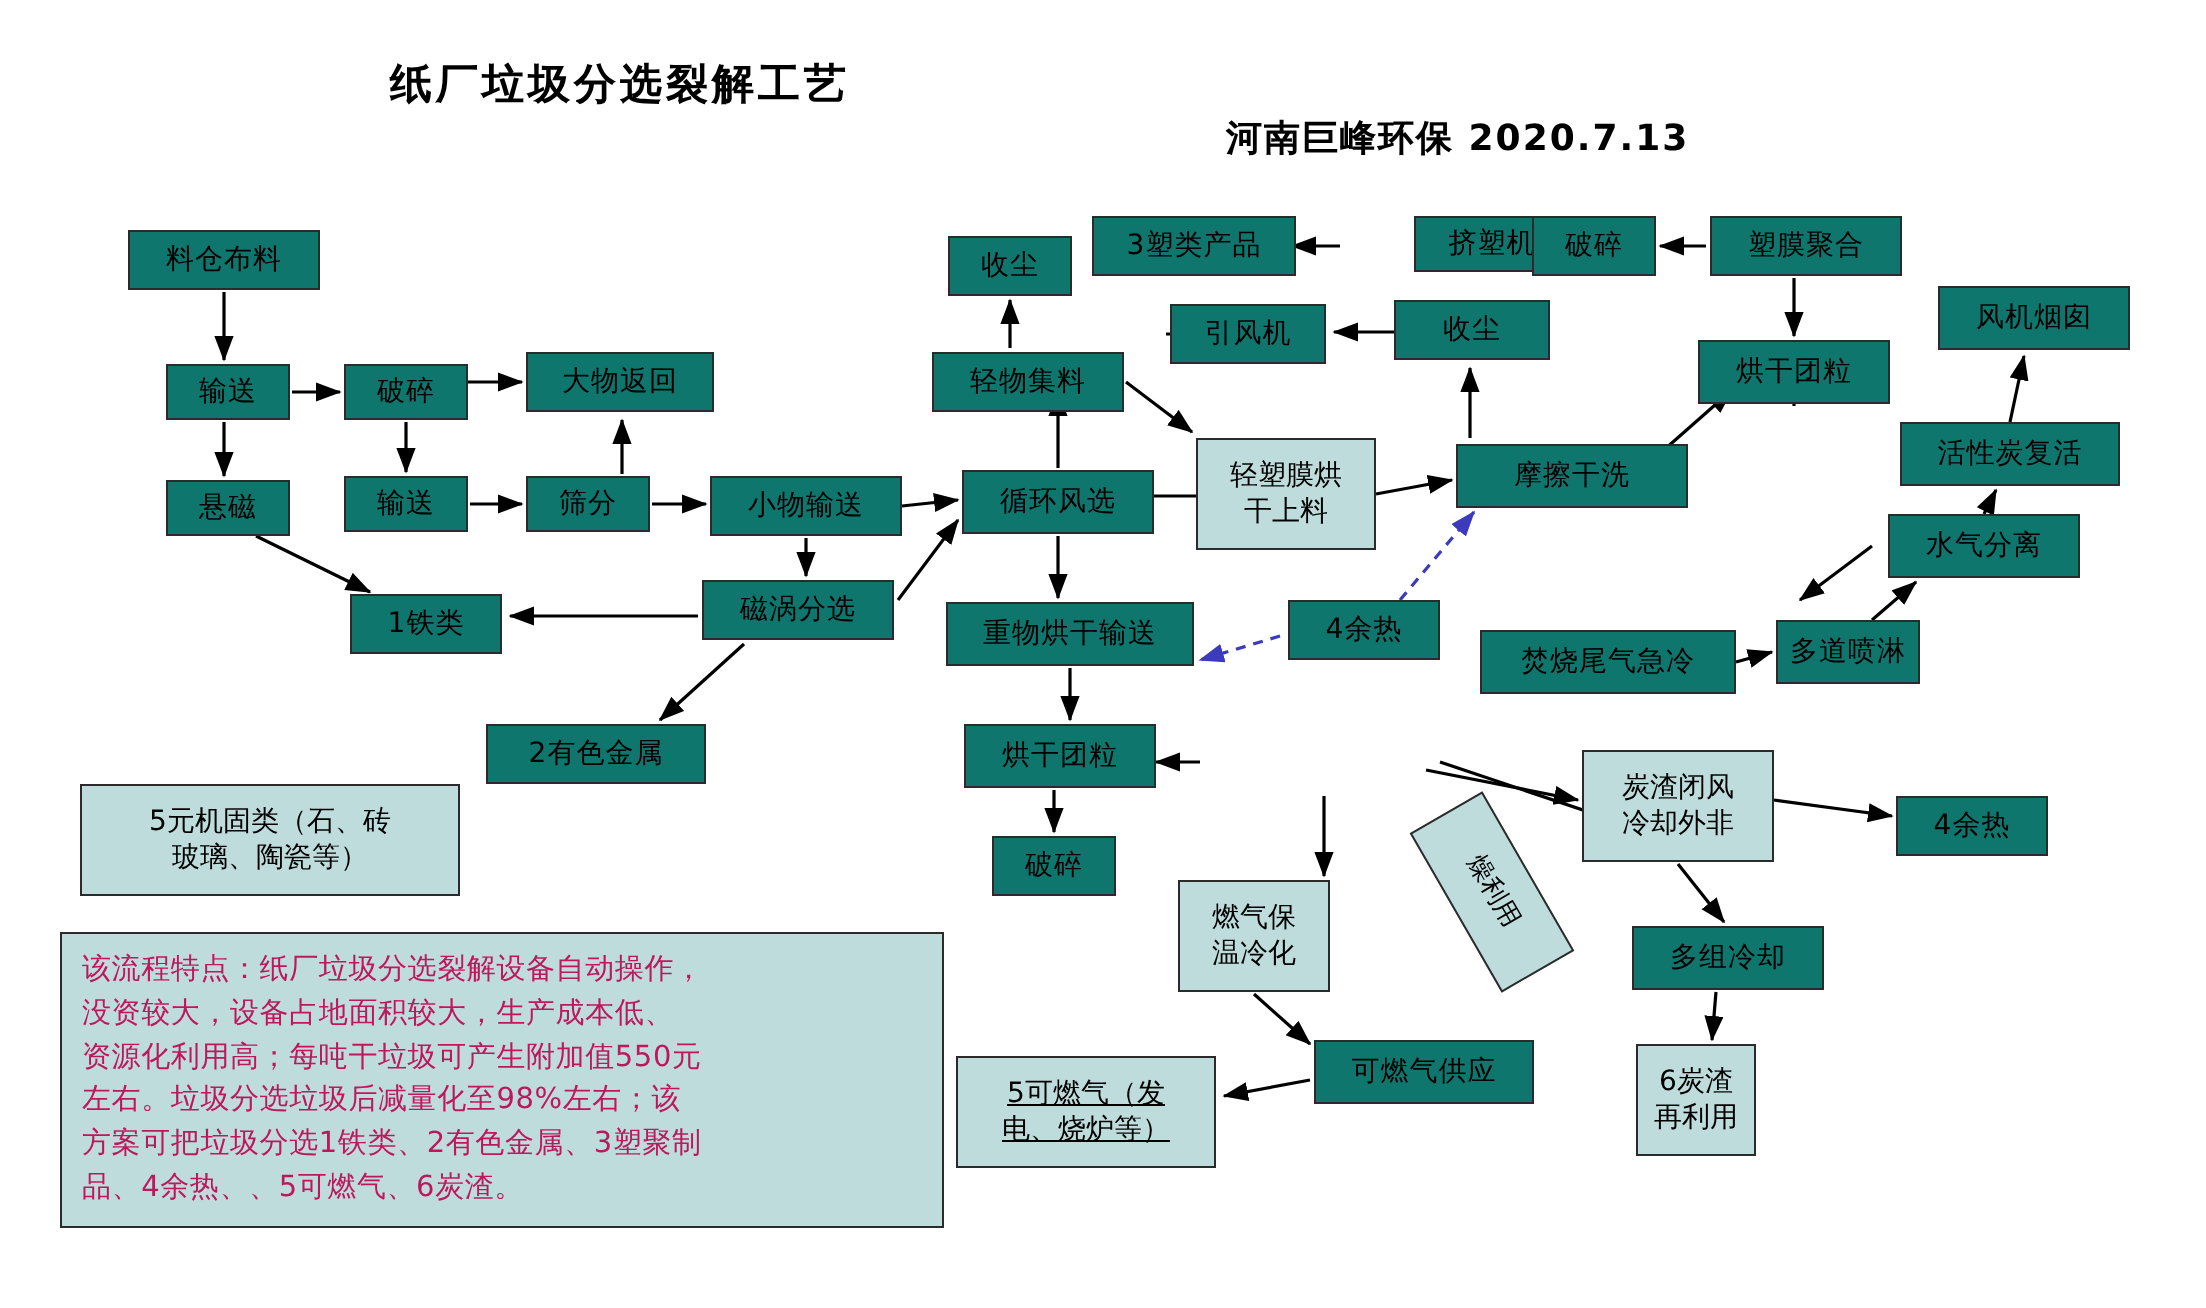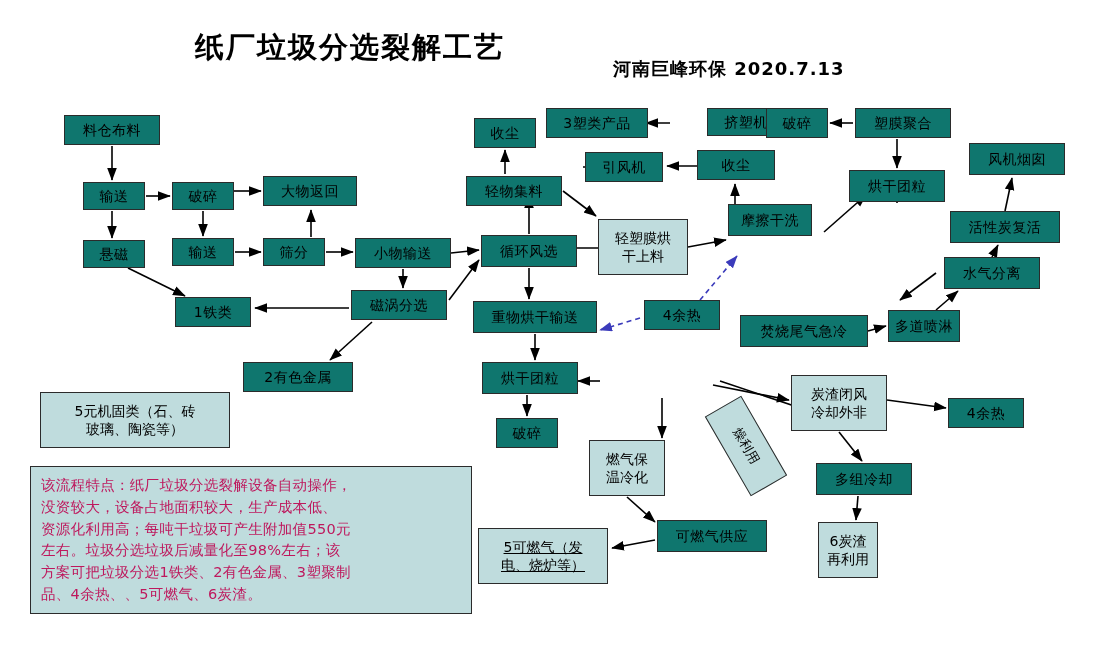--- a/index.html
+++ b/index.html
@@ -78,21 +78,21 @@
     white-space:pre-line;
     line-height:1.2;
   }
   svg.arrows{position:absolute;left:0;top:0;width:1103px;height:654px;pointer-events:none;}
 </style>
 </head>
 <body>
 
 <div id="canvas">
 
-  <div class="title" style="left:195px;top:28px;font-size:29px;letter-spacing:2px;">纸厂垃圾分选裂解工艺</div>
+  <div class="title" style="left:195px;top:28px;font-size:21px;letter-spacing:2px;">纸厂垃圾分选裂解工艺</div>
 
   <div class="title" style="left:613px;top:57px;font-size:18px;letter-spacing:1px;">河南巨峰环保 2020.7.13</div>
 
   <svg class="arrows" xmlns="http://www.w3.org/2000/svg">
     <defs>
       <marker id="ah" markerWidth="9" markerHeight="9" refX="7.5" refY="3" orient="auto" markerUnits="strokeWidth">
         <path d="M0,0 L8,3 L0,6 z" fill="#000"></path>
       </marker>
       <marker id="ahb" markerWidth="9" markerHeight="9" refX="7.5" refY="3" orient="auto" markerUnits="strokeWidth">
         <path d="M0,0 L8,3 L0,6 z" fill="#3b3bbb"></path>
@@ -175,21 +175,21 @@
   <div class="node" style="left:496px;top:418px;width:62px;height:30px;">破碎</div>
 
   <div class="node" style="left:585px;top:152px;width:78px;height:30px;">引风机</div>
   <div class="node" style="left:697px;top:150px;width:78px;height:30px;">收尘</div>
   <div class="node" style="left:546px;top:108px;width:102px;height:30px;">3塑类产品</div>
   <div class="node" style="left:707px;top:108px;width:78px;height:28px;">挤塑机</div>
   <div class="node" style="left:766px;top:108px;width:62px;height:30px;">破碎</div>
   <div class="node" style="left:855px;top:108px;width:96px;height:30px;">塑膜聚合</div>
   <div class="plainbox" style="left:598px;top:219px;width:90px;height:56px;">轻塑膜烘
 干上料</div>
-  <div class="node" style="left:728px;top:204px;width:84px;height:32px;">摩擦干洗</div>
+  <div class="node" style="left:728px;top:222px;width:116px;height:32px;">摩擦干洗</div>
   <div class="node" style="left:849px;top:170px;width:96px;height:32px;">烘干团粒</div>
   <div class="node" style="left:969px;top:143px;width:96px;height:32px;">风机烟囱</div>
   <div class="node" style="left:950px;top:211px;width:110px;height:32px;">活性炭复活</div>
   <div class="node" style="left:944px;top:257px;width:96px;height:32px;">水气分离</div>
 
   <div class="node" style="left:644px;top:300px;width:76px;height:30px;">4余热</div>
   <div class="node" style="left:740px;top:315px;width:128px;height:32px;">焚烧尾气急冷</div>
   <div class="node" style="left:888px;top:310px;width:72px;height:32px;">多道喷淋</div>
   <div class="plainbox" style="left:791px;top:375px;width:96px;height:56px;">炭渣闭风
 冷却外非</div>

